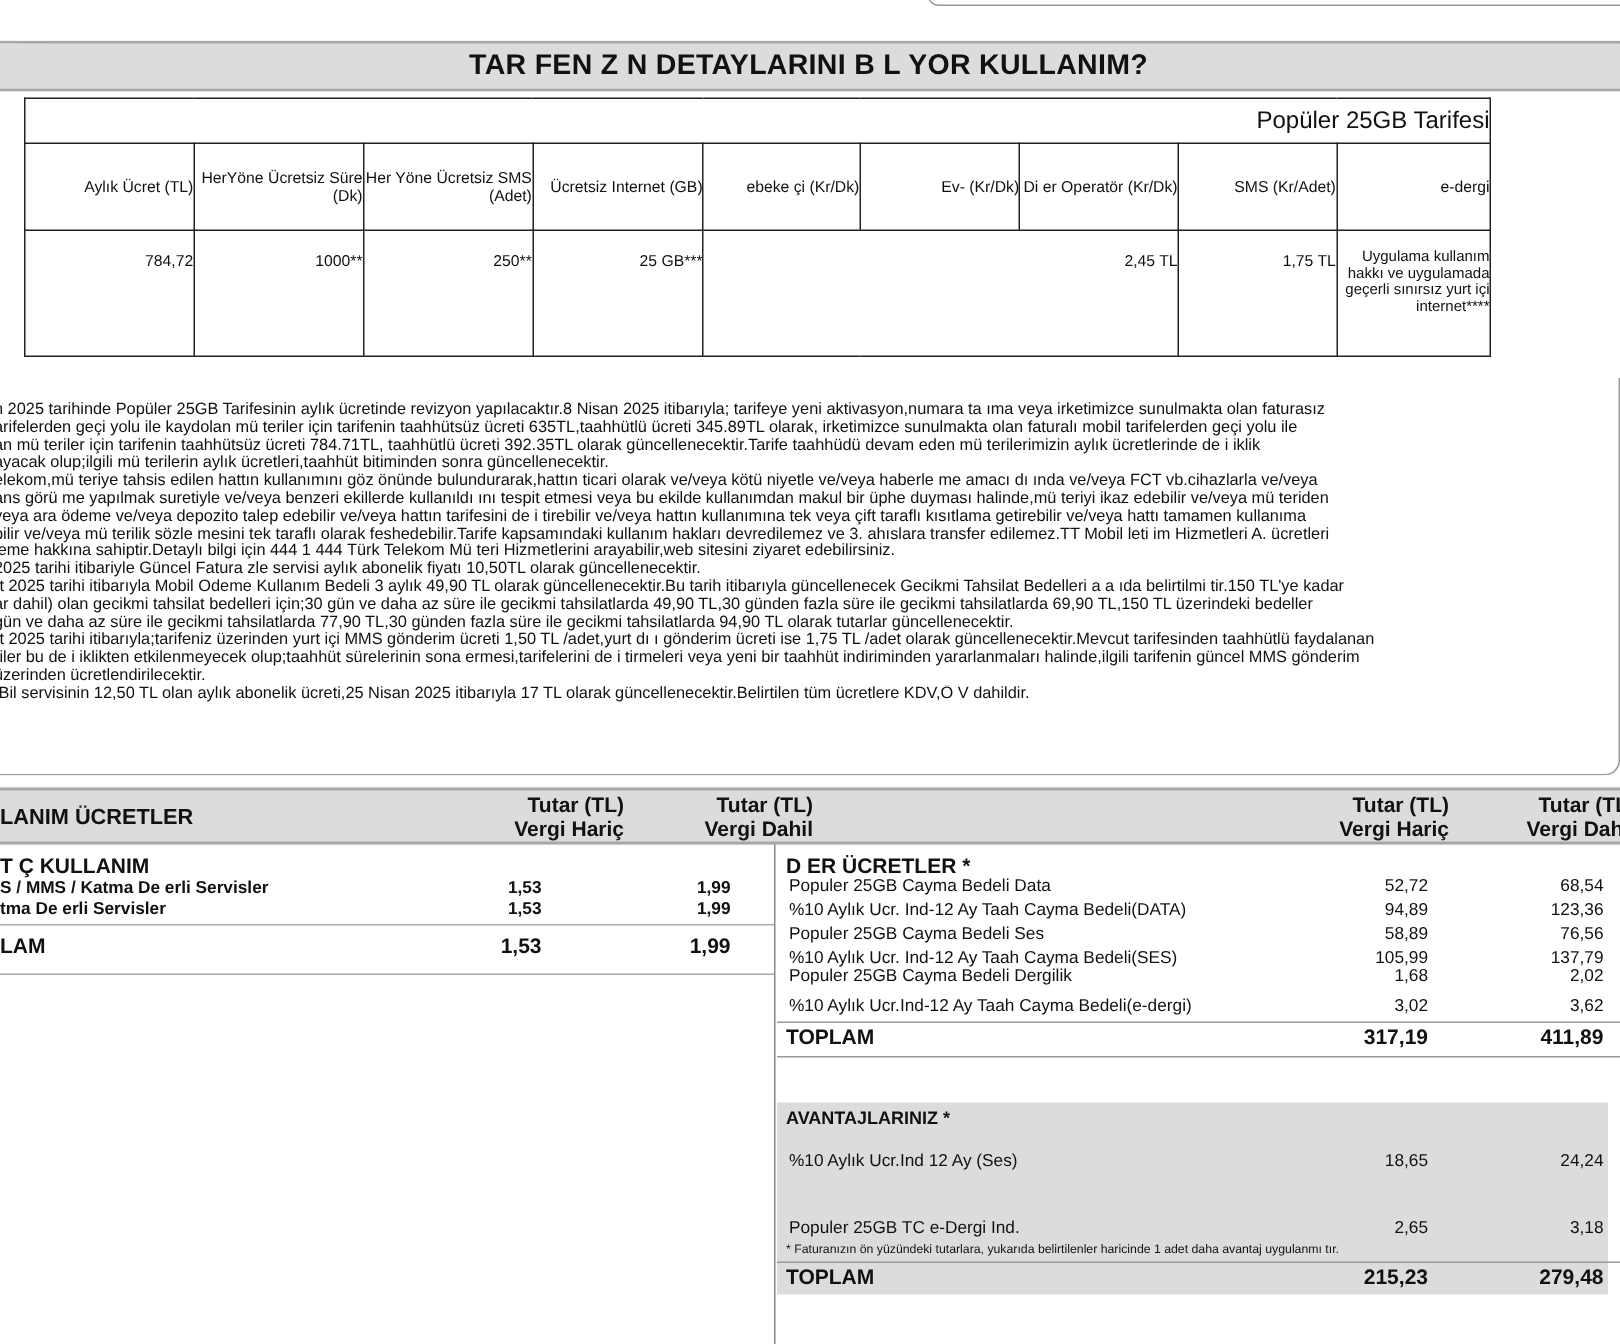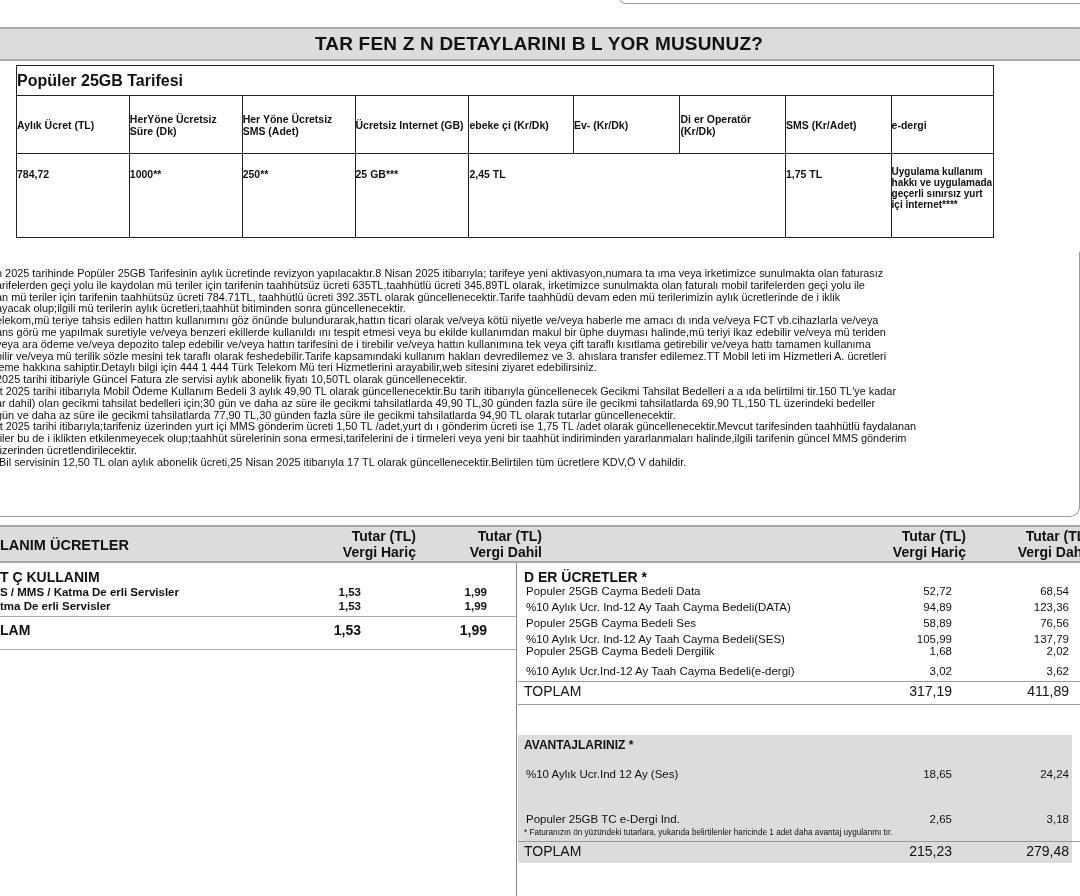--- a/index.html
+++ b/index.html
@@ -5,21 +5,21 @@
   * { box-sizing: border-box; margin: 0; padding: 0; }
   html, body { width: 1080px; height: 896px; overflow: hidden; background: #ffffff; }
   body { font-family: "Liberation Sans", sans-serif; color: #111; position: relative; }
 
   .top-frame { position: absolute; left: 618px; top: -20px; width: 480px; height: 24px; border: 1.5px solid #9a9a9a; border-radius: 8px; background: #fff; }
 
   .banner { position: absolute; left: -10px; top: 27px; width: 1098px; height: 34px; background: #dcdcdc; border-top: 2px solid #a8a8a8; border-bottom: 2px solid #a8a8a8; border-top-right-radius: 10px; display: flex; align-items: center; justify-content: center; }
   .banner-title { font-size: 19px; font-weight: bold; letter-spacing: 0.2px; color: #111; }
 
   .tariff-table { position: absolute; left: 16px; top: 65px; width: 978px; border-collapse: collapse; border: 1.5px solid #222; }
-  .tariff-table th, .tariff-table td { border: 1.3px solid #222; text-align: left; font-size: 10.5px; font-weight: bold; vertical-align: middle; }
+  .tariff-table th, .tariff-table td { border: 1.3px solid #222; text-align: right; font-size: 10.5px; font-weight: normal; vertical-align: middle; }
   .tariff-table .title-cell { font-size: 16px; height: 30px; }
   .tariff-table .hdr-row th { height: 58px; line-height: 12px; }
   .tariff-table .val-row td { height: 84px; vertical-align: top; padding-top: 14px; }
   .tariff-table .val-row td.edergi { padding-top: 12px; line-height: 11px; font-size: 10px; }
 
   .notes { position: absolute; left: -4px; top: 268px; width: 1090px; font-size: 10.9px; line-height: 11.8px; color: #111; }
   .notes .line { white-space: nowrap; overflow: hidden; }
   .notes-frame { position: absolute; left: -10px; top: 252px; width: 1090px; height: 265px; border-bottom: 1.5px solid #9a9a9a; border-right: 1.5px solid #9a9a9a; border-bottom-right-radius: 10px; }
 
   .charges-header { position: absolute; left: -10px; top: 525px; width: 1100px; height: 38px; background: #dcdcdc; border-top: 2px solid #a8a8a8; border-bottom: 2px solid #a8a8a8; }
@@ -40,37 +40,37 @@
   .left-bottom-line { position: absolute; left: 0; top: 84px; width: 516px; border-top: 1.5px solid #aaa; }
 
   .vdivider { position: absolute; left: 516px; top: 563px; height: 340px; border-left: 1.5px solid #888; }
 
   .right-section { position: absolute; left: 518px; top: 565px; width: 562px; }
   .r-title { position: absolute; left: 6px; font-size: 14px; font-weight: bold; }
   .r-row { position: absolute; left: 0; width: 562px; font-size: 11.5px; height: 16px; }
   .r-row .lbl { position: absolute; left: 8px; white-space: nowrap; }
   .r-row .v1 { position: absolute; right: 128px; }
   .r-row .v2 { position: absolute; right: 11px; }
-  .r-total { position: absolute; left: 0; width: 562px; font-size: 14px; font-weight: normal; height: 20px; padding-left: 26px; }
+  .r-total { position: absolute; left: 0; width: 562px; font-size: 14px; font-weight: bold; height: 20px; padding-left: 26px; }
   .r-total .lbl { position: absolute; left: 6px; }
   .r-total .v1 { position: absolute; right: 128px; }
   .r-total .v2 { position: absolute; right: 11px; }
   .r-line { position: absolute; left: 0; width: 562px; border-top: 1.5px solid #999; }
 
   .adv-box { position: absolute; left: 0; top: 170px; width: 554px; height: 128px; background: #dcdcdc; }
   .adv-title { position: absolute; left: 6px; top: 3px; font-size: 12px; font-weight: bold; }
   .adv-note { position: absolute; left: 6px; top: 93px; font-size: 8.2px; white-space: nowrap; }
 </style>
 </head>
 <body>
 
 <div class="top-frame"></div>
 
 <div class="banner">
-  <span class="banner-title">TAR FEN Z N DETAYLARINI B L YOR MUSUNUZ?</span>
+  <span class="banner-title">TAR FEN Z N DETAYLARINI B L YOR KULLANIM?</span>
 </div>
 
 <table class="tariff-table">
   <tbody>
       <tr>
     <th colspan="9" class="title-cell">Popüler 25GB Tarifesi</th>
   </tr>
   <tr class="hdr-row">
     <th style="width:108px">Aylık Ücret (TL)</th>
     <th style="width:108px">HerYöne Ücretsiz Süre (Dk)</th>

